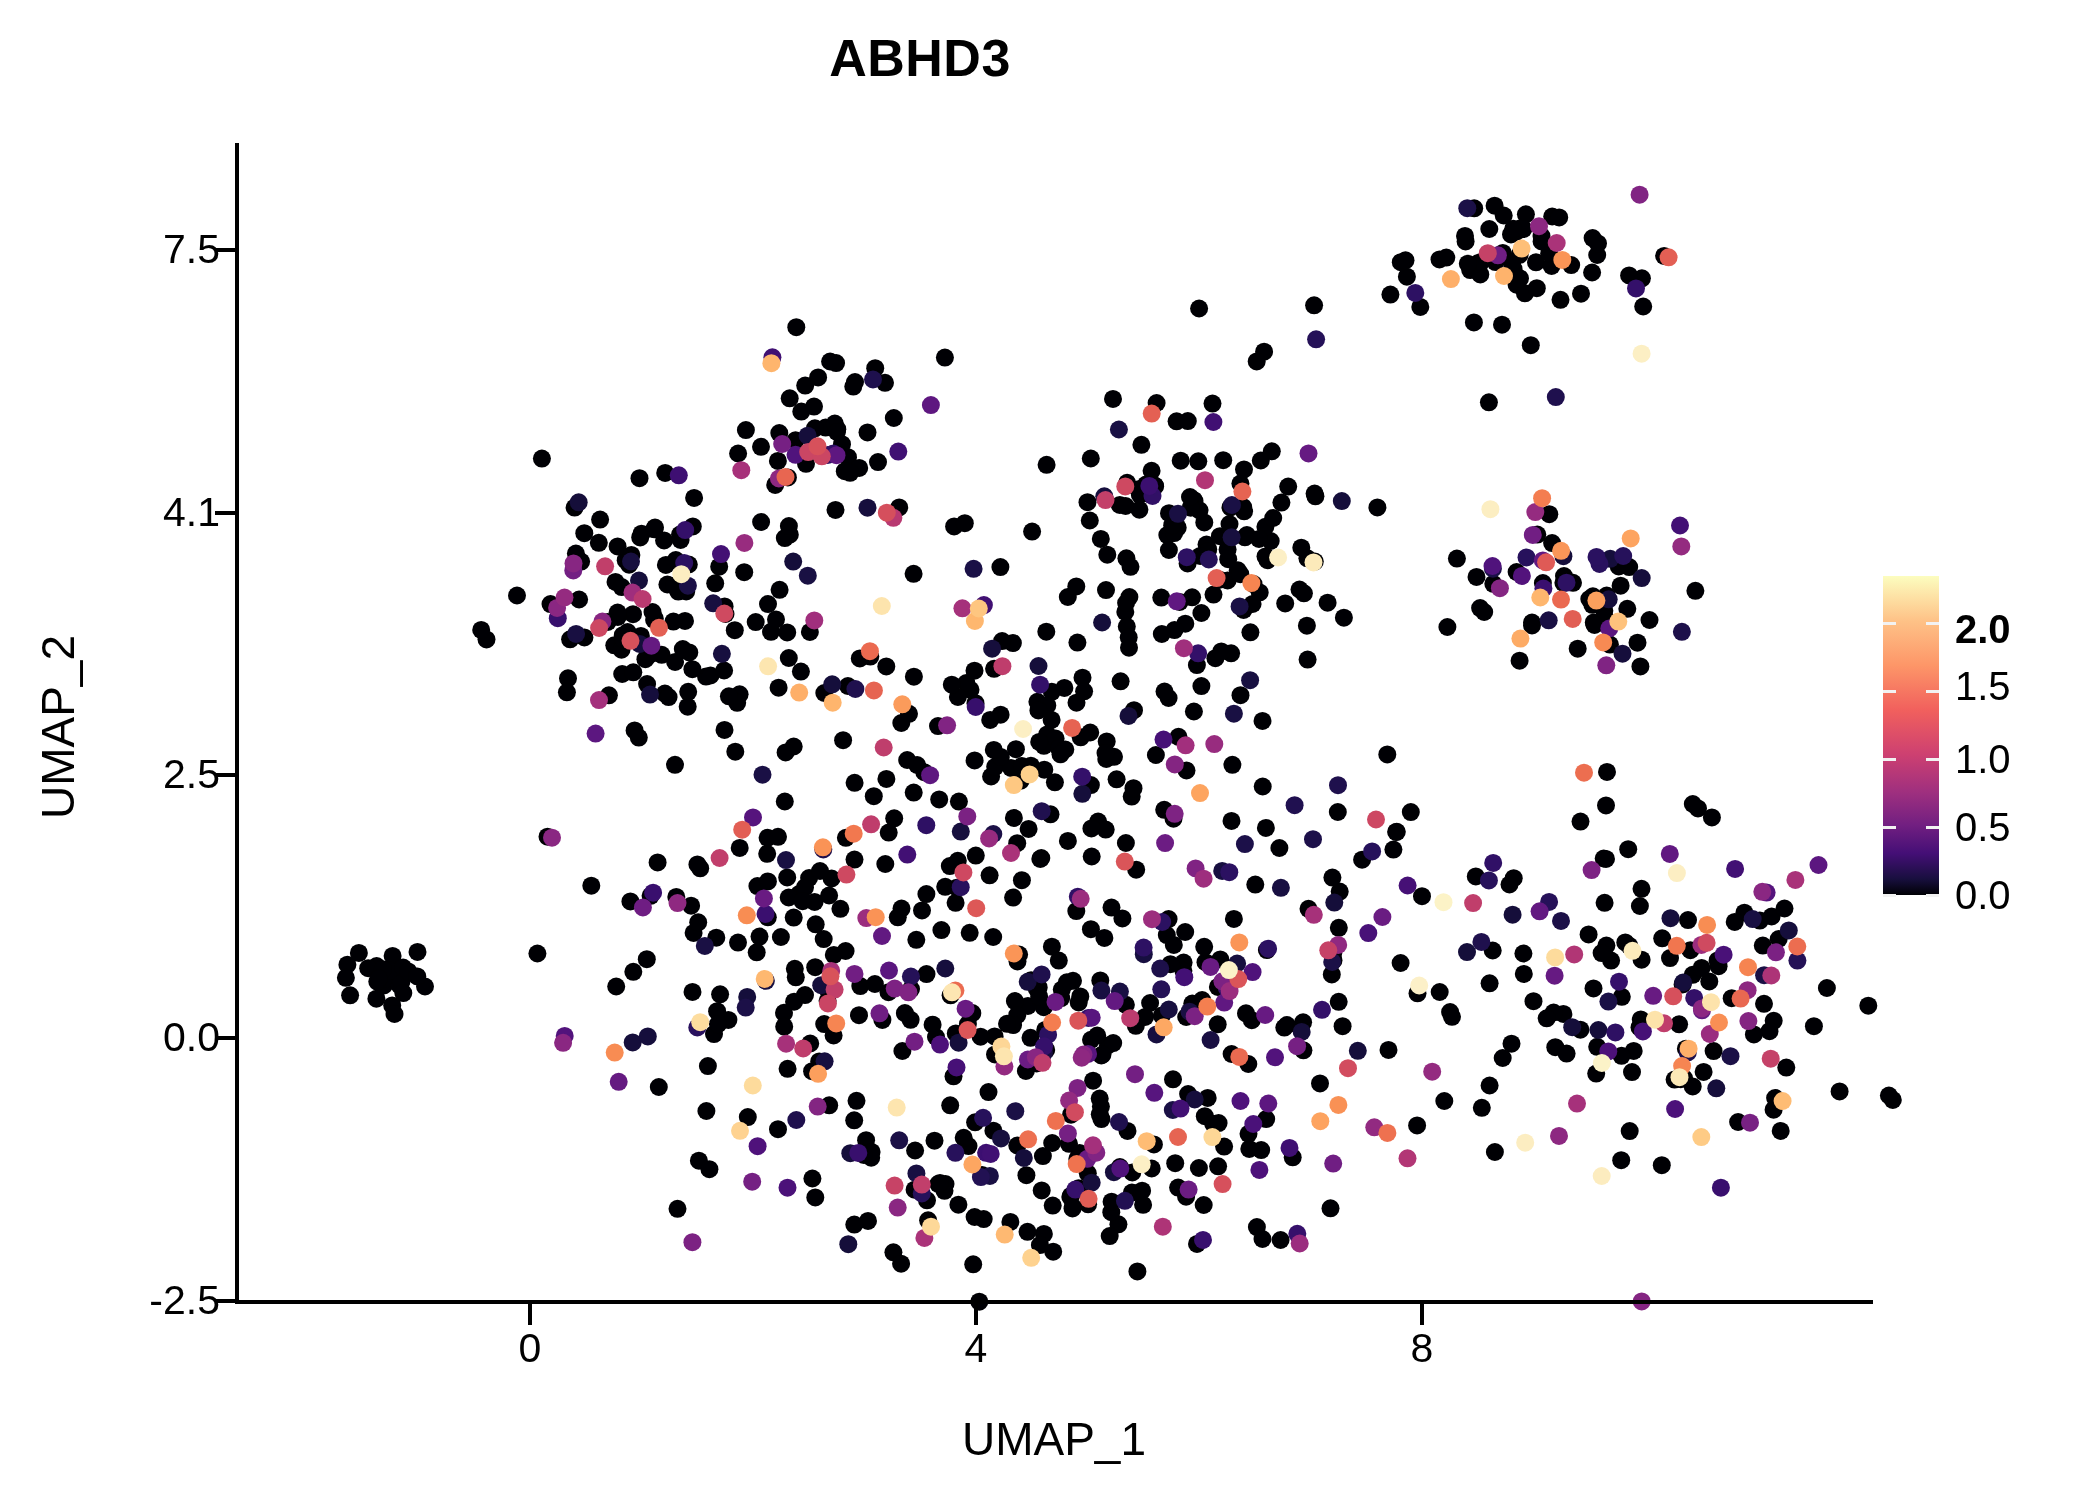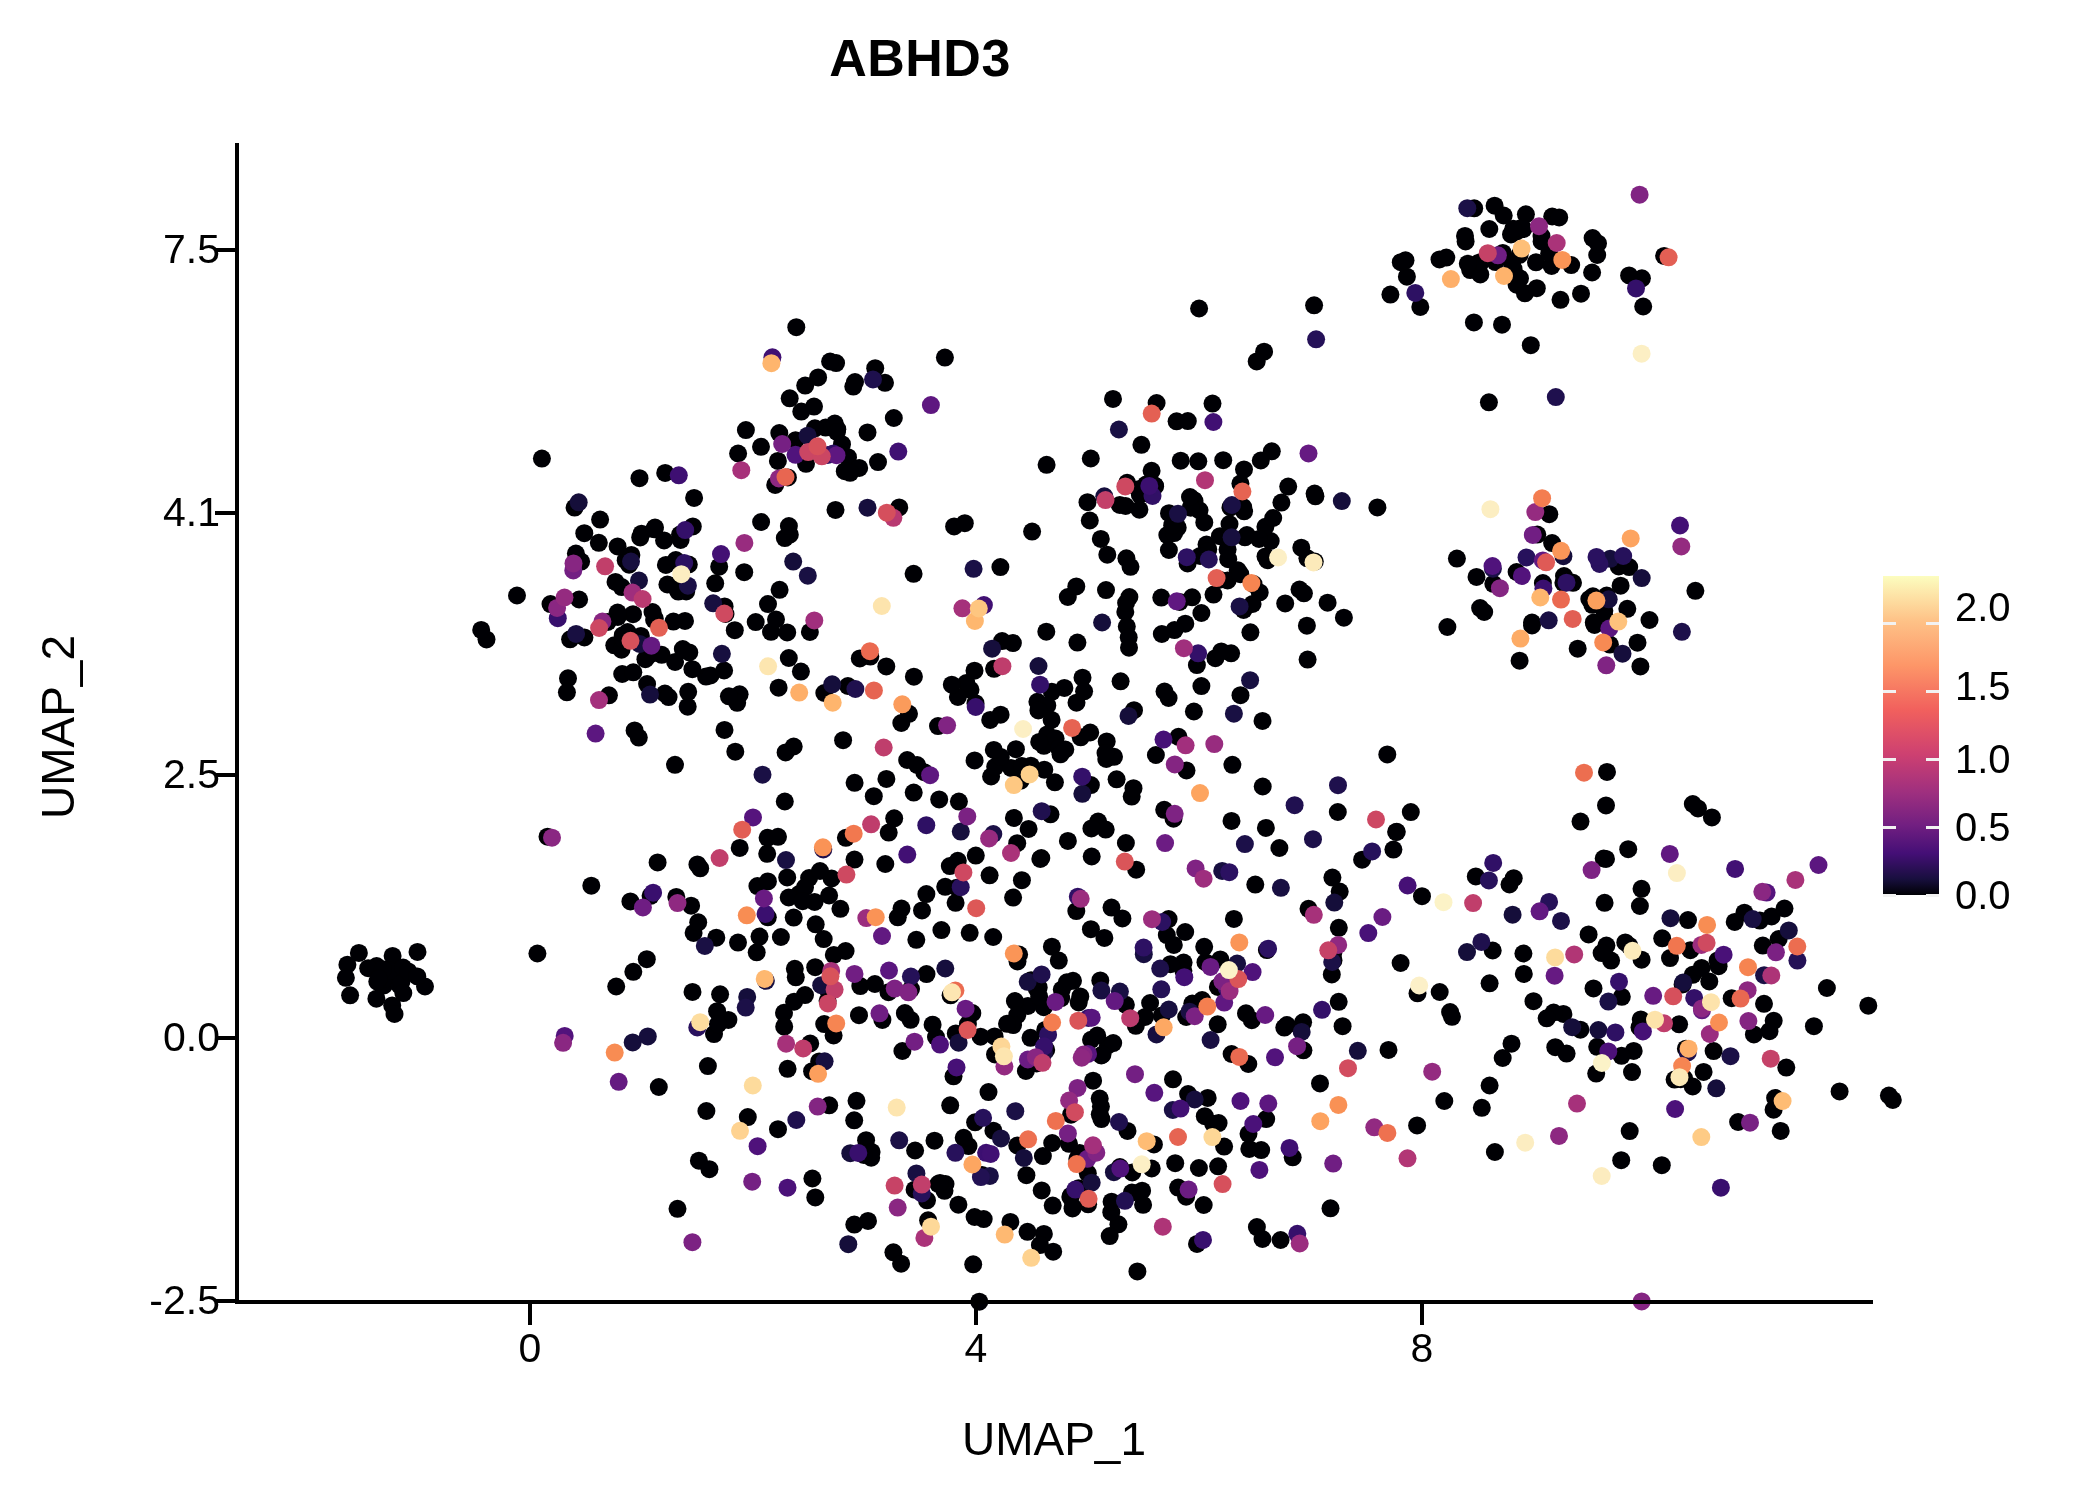--- a/index.html
+++ b/index.html
@@ -1472,21 +1472,21 @@
         <div class="legend-tick left" style="top: 113.883px;"></div>
         <div class="legend-tick right" style="top: 113.883px;"></div>
         <div class="legend-tick left" style="top: 181.755px;"></div>
         <div class="legend-tick right" style="top: 181.755px;"></div>
         <div class="legend-tick left" style="top: 249.628px;"></div>
         <div class="legend-tick right" style="top: 249.628px;"></div>
         <div class="legend-tick left" style="top: 317.5px;"></div>
         <div class="legend-tick right" style="top: 317.5px;"></div>
       </div>
     <div class="legend-labels" id="legend-labels">
-        <div class="legend-label" style="top: 11px;">2.0</div>
+        <div class="legend-label" style="top: 33px; font-weight: bold;">2.0</div>
         <div class="legend-label" style="top: 90px;">1.5</div>
         <div class="legend-label" style="top: 163.255px;">1.0</div>
         <div class="legend-label" style="top: 231.128px; text-align: center;">0.5</div>
         <div class="legend-label" style="top: 299px;">0.0</div>
       </div>
   </div>
 
 </div>
 
 </body></html>

